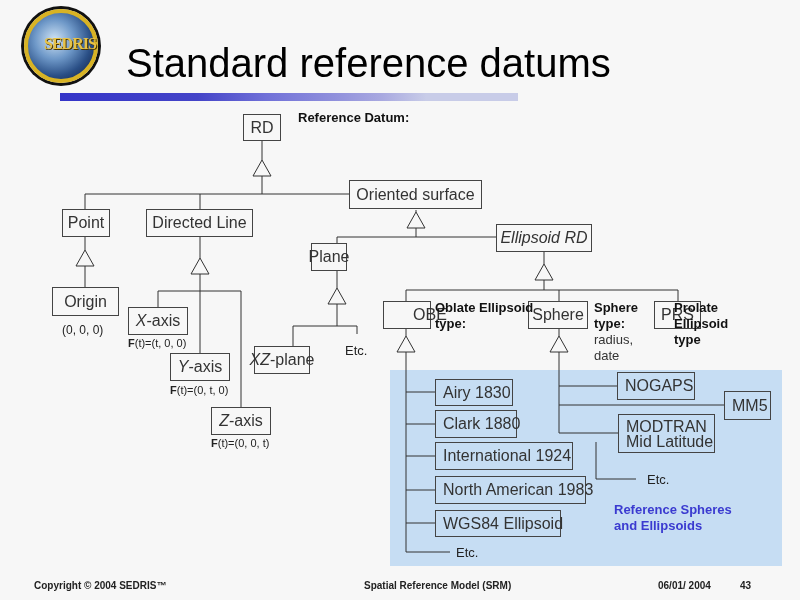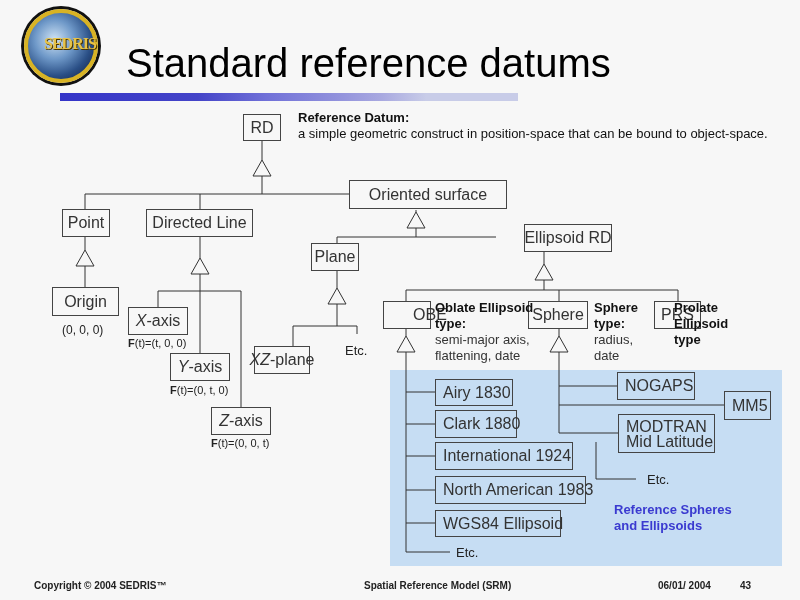--- a/index.html
+++ b/index.html
@@ -100,29 +100,28 @@
     <line x1="559" y1="386" x2="617" y2="386"></line>
     <line x1="559" y1="405" x2="724" y2="405"></line>
     <line x1="559" y1="433" x2="618" y2="433"></line>
     <line x1="596" y1="442" x2="596" y2="479"></line>
     <line x1="596" y1="479" x2="636" y2="479"></line>
   </g>
 </svg>
 
 <div class="desc" style="left:298px;top:110px;width:480px;">
   <b>Reference Datum:</b><br>
-  <span>a simple geometric construct in position-space that can be bound to object-space.</span>
 </div>
 
 <div class="box" style="left:243px;top:114px;width:38px;height:27px;">RD</div>
-<div class="box" style="left:349px;top:180px;width:158px;height:29px;">Oriented surface</div>
+<div class="box" style="left:349px;top:180px;width:133px;height:29px;">Oriented surface</div>
 <div class="box" style="left:62px;top:209px;width:48px;height:28px;">Point</div>
 <div class="box" style="left:146px;top:209px;width:107px;height:28px;">Directed Line</div>
-<div class="box" style="left:311px;top:243px;width:48px;height:28px;">Plane</div>
-<div class="box" style="left:524px;top:224px;width:88px;height:28px;">Ellipsoid RD</div>
+<div class="box" style="left:311px;top:243px;width:36px;height:28px;">Plane</div>
+<div class="box" style="left:496px;top:224px;width:96px;height:28px;font-style:italic;">Ellipsoid RD</div>
 <div class="box" style="left:52px;top:287px;width:67px;height:29px;">Origin</div>
 
 <div class="box" style="left:128px;top:307px;width:60px;height:28px;">
   <i class="it">X</i>
     <span>-axis</span>
 </div>
 <div class="box" style="left:170px;top:353px;width:60px;height:28px;">
   <i class="it">Y</i>
     <span>-axis</span>
 </div>
@@ -140,21 +139,20 @@
 <div class="box" style="left:654px;top:301px;width:47px;height:28px;">PRS</div>
 
 <div class="lbl" style="left:62px;top:323px;">(0, 0, 0)</div>
 <div class="lbl" style="left:128px;top:337px;font-size:11px;"><b>F</b><span>(t)=(t, 0, 0)</span></div>
 <div class="lbl" style="left:170px;top:384px;font-size:11px;"><b>F</b><span>(t)=(0, t, 0)</span></div>
 <div class="lbl" style="left:211px;top:437px;font-size:11px;"><b>F</b><span>(t)=(0, 0, t)</span></div>
 <div class="lbl" style="left:345px;top:343px;font-size:13px;">Etc.</div>
 
 <div class="desc" style="left:435px;top:300px;width:100px;">
   <b>Oblate Ellipsoid type:</b><br>
-  <span style="color:#333;">semi-major axis, flattening, date</span>
 </div>
 <div class="desc" style="left:594px;top:300px;width:55px;">
   <b>Sphere type:</b><br>
   <span style="color:#333;">radius, date</span>
 </div>
 <div class="desc" style="left:674px;top:300px;width:66px;">
   <b>Prolate Ellipsoid type</b>
 </div>
 
 <div class="box blue" style="left:435px;top:379px;width:78px;height:27px;">Airy 1830</div>

